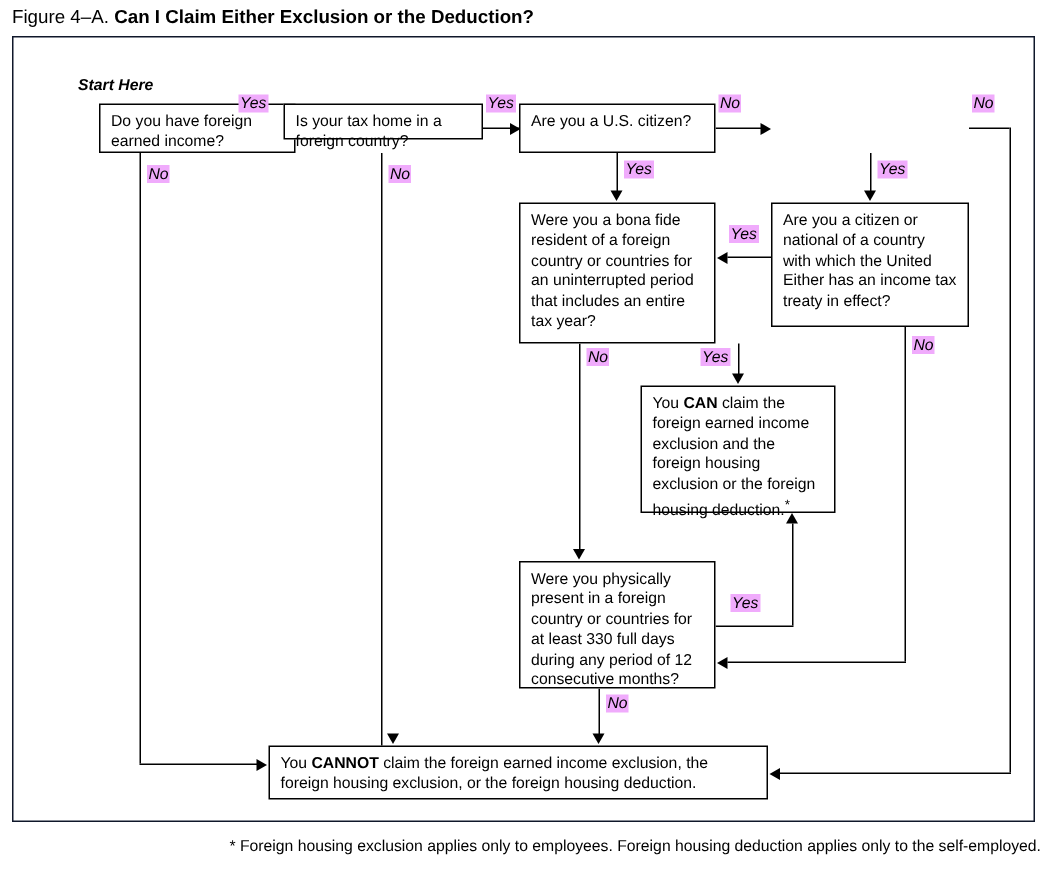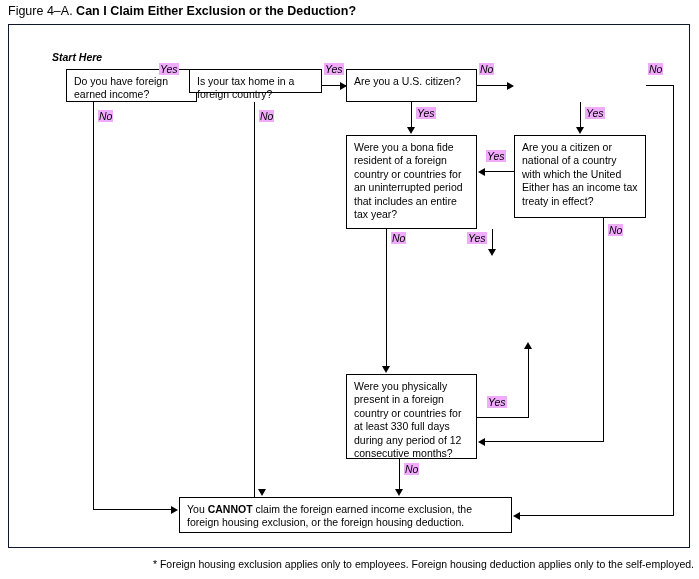--- a/index.html
+++ b/index.html
@@ -87,20 +87,21 @@
 
   <div class="box" id="n-tax-home" style="left:180px;top:44px;width:133px;height:24px;">Is your tax home in a foreign country?</div>
 
   <div class="box" id="n-us-citizen" style="left:337px;top:44px;width:131px;height:33px;">Are you a U.S. citizen?</div>
 
 
   <div class="box" id="n-bona-fide" style="left:337px;top:110px;width:131px;height:94px;">Were you a bona fide resident of a foreign country or countries for an uninterrupted period that includes an entire tax year?</div>
 
   <div class="box" id="n-treaty" style="left:505px;top:110px;width:132px;height:83px;">Are you a citizen or national of a country with which the United Either has an income tax treaty in effect?</div>
 
+  <div class="box" id="n-can" style="left:418px;top:232px;width:130px;height:85px;"><span>You </span><b>CAN</b><span> claim the foreign earned income exclusion and the foreign housing exclusion or the foreign housing deduction.</span><span class="sup">*</span></div>
 
   <div class="box" id="n-physical" style="left:337px;top:349px;width:131px;height:85px;">Were you physically present in a foreign country or countries for at least 330 full days during any period of 12 consecutive months?</div>
 
   <div class="box" id="n-cannot" style="left:170px;top:472px;width:333px;height:36px;"><span>You </span><b>CANNOT</b><span> claim the foreign earned income exclusion, the foreign housing exclusion, or the foreign housing deduction.</span></div>
 
   <div class="ln lnh" style="left:148px;top:60px;width:25px;"></div>
   <div class="arr arr-r" style="left:172px;top:57px;"></div>
   <div class="lbl" style="left:150px;top:38px;">Yes</div>
 
   <div class="ln lnv" style="left:84px;top:77px;height:407px;"></div>

